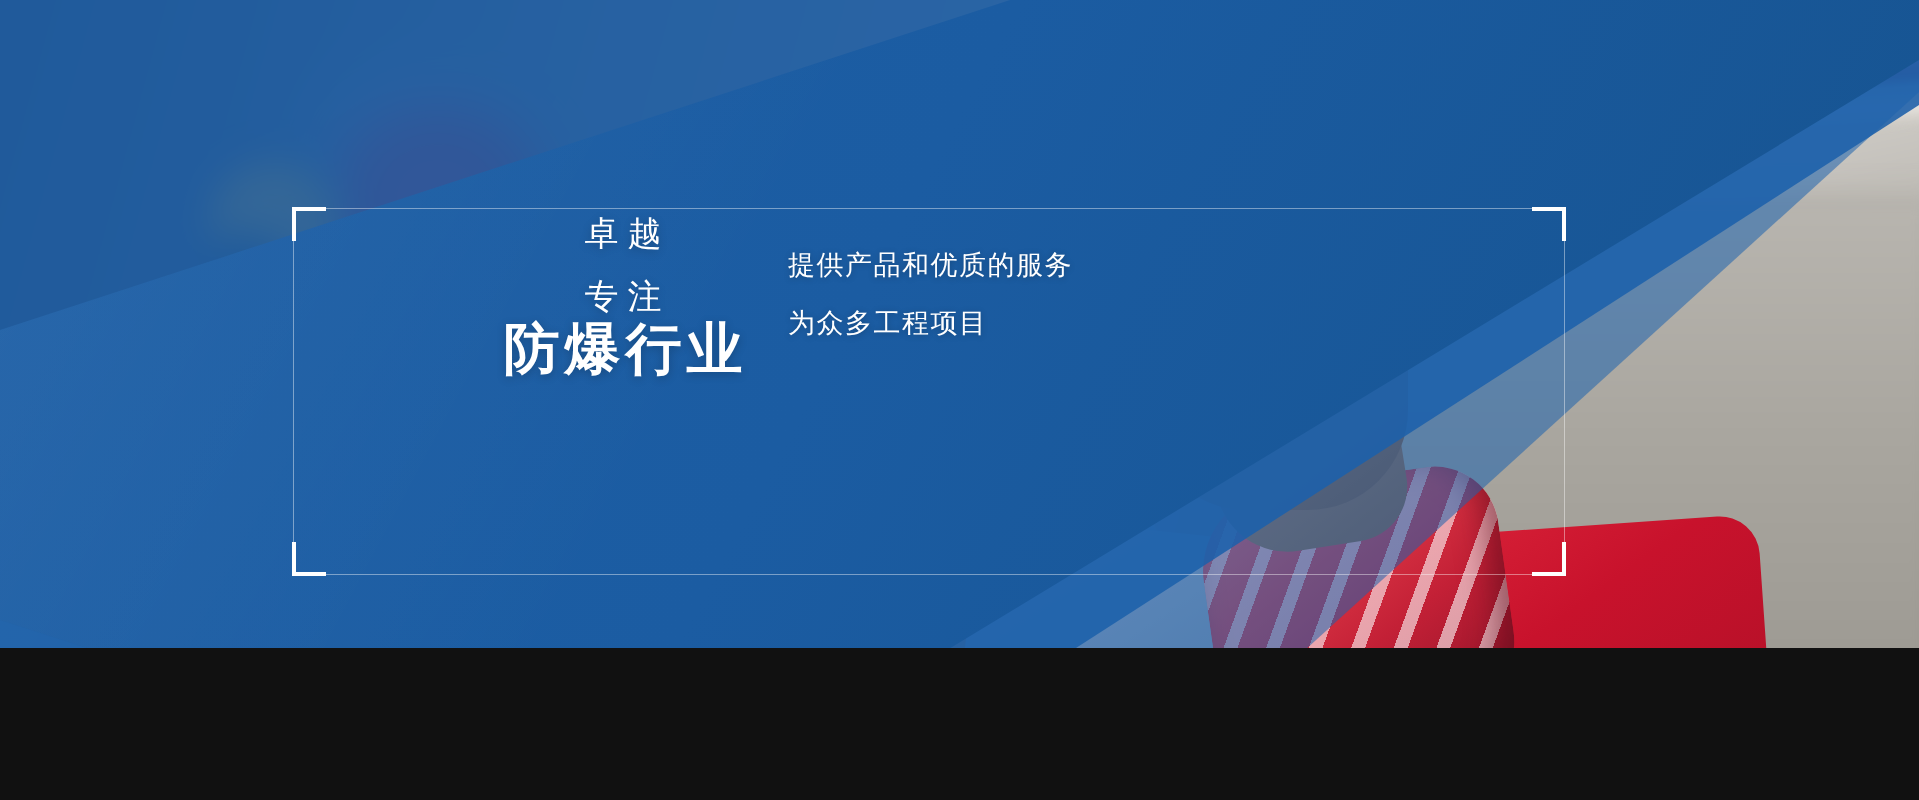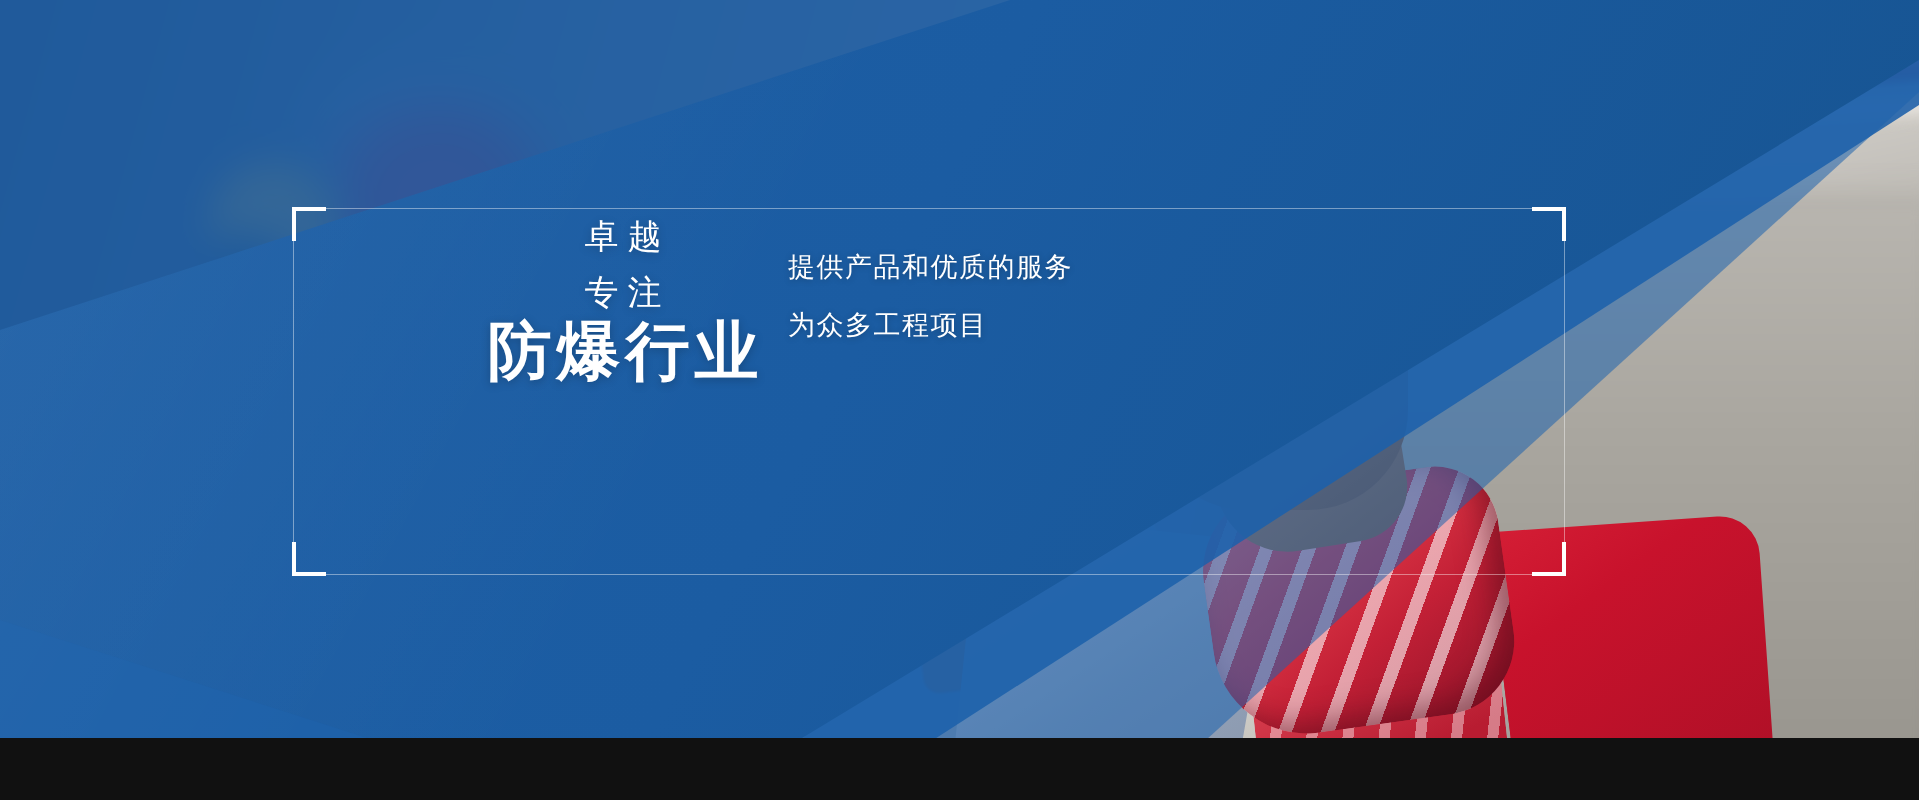--- a/index.html
+++ b/index.html
@@ -1,20 +1,20 @@
 <!DOCTYPE html>
 <html><head>
 <meta charset="utf-8">
 <style>
   * { margin:0; padding:0; box-sizing:border-box; }
   html,body { width:1919px; height:800px; overflow:hidden; background:#111; }
 
   .banner {
-    position:relative; width:1919px; height:738px; overflow:hidden;
-    font-family:Liberation Sans, sans-serif;
+    position:relative; width:1919px; height:648px; overflow:hidden;
+    font-family:Liberation Mono, monospace;
   }
 
   
   .photo { position:absolute; inset:0; overflow:hidden; }
   .photo-base {
     position:absolute; inset:-60px;
     background:
       radial-gradient(ellipse 260px 200px at 250px 640px, rgba(60,40,45,.85), rgba(60,40,45,0) 70%),
       radial-gradient(ellipse 200px 170px at 470px 210px, rgba(150,150,152,.55), rgba(150,150,152,0) 70%),
       linear-gradient(105deg,#3a3636 0%, #514b4a 13%, #78736f 30%, #8d8783 45%, #9b9691 60%, #8e8984 78%, #6d6763 100%);
@@ -263,22 +263,22 @@
     text-shadow:0 2px 10px rgba(0,0,0,.22);
   }
   .hl-small {
     font-size:34px; line-height:1.18; font-weight:400;
     letter-spacing:9px; text-indent:9px;
   }
   .hl-big {
     font-size:62px; line-height:1.16; font-weight:700;
     letter-spacing:4px; text-indent:4px; margin-top:2px;
   }
-  .hl-small.second { margin-top:16px;text-align:center; }
-  .hl-big.second { font-size:64px; letter-spacing:5px; text-indent:5px; }
+  .hl-small.second { margin-top:23px;text-align:center; }
+  .hl-big.second { font-size:56px; letter-spacing:5px; text-indent:5px; }
 
   .body-text {
     position:absolute; left:495px; top:46px; width:520px;
     color:#ffffff;
   }
   .body-line {
     font-size:27px; line-height:1.0; font-weight:400;
     letter-spacing:1.5px; margin-bottom:31px;
     text-shadow:0 1px 6px rgba(0,0,0,.25);
   }

